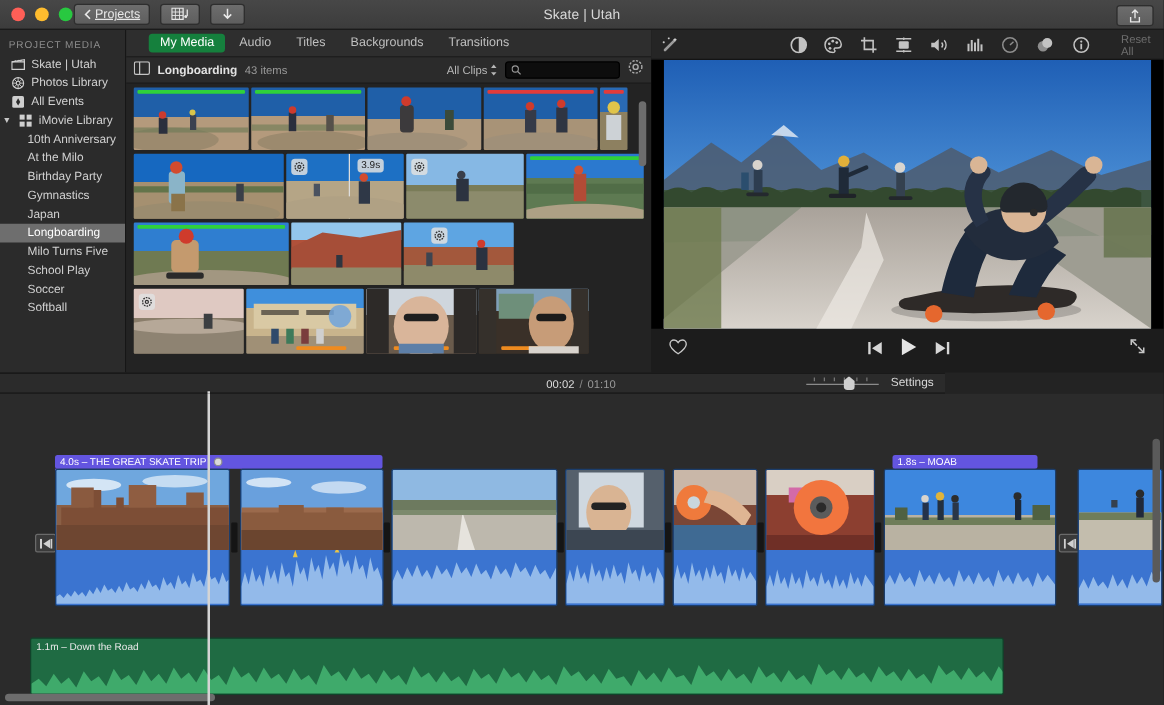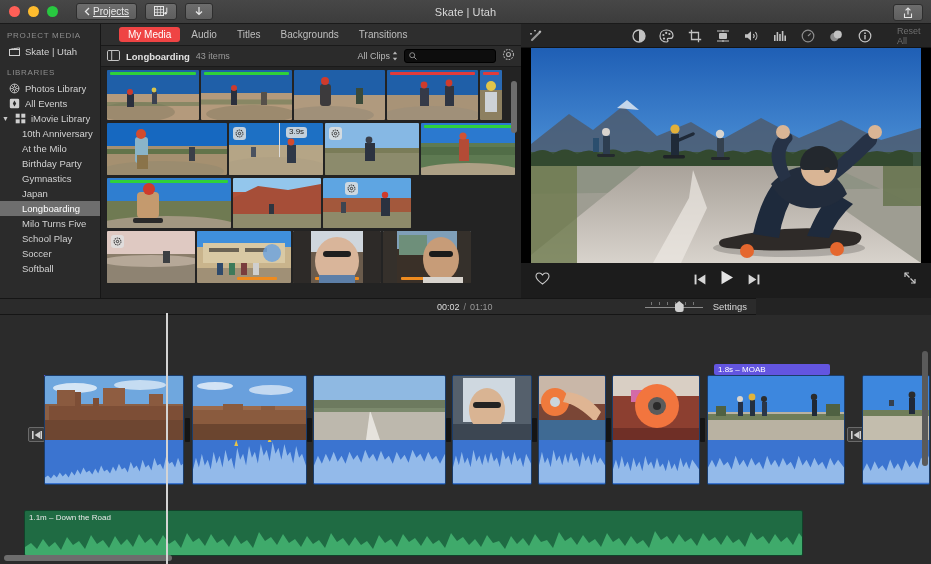--- a/index.html
+++ b/index.html
@@ -26,21 +26,21 @@
   .dot.green { background: #28c840; }
 
   .tb-btn {
     height: 17px; border-radius: 3px;
     background: linear-gradient(#6d6d6d, #5e5e5e);
     border: 1px solid #2e2e2e;
     color: #e8e8e8; font-size: 10px;
     display: flex; align-items: center; justify-content: center;
     gap: 3px; padding: 0 7px; cursor: default;
   }
-  .tb-btn.projects { margin-left: 18px; text-decoration: underline; }
+  .tb-btn.projects { margin-left: 1px; text-decoration: underline; }
   .tb-btn.icon-only { padding: 0 8px; }
 
   .win-title {
     position: absolute; left: 0; right: 0; text-align: center;
     font-size: 11px; color: #d8d8d8; letter-spacing: .1px;
   }
   .share-btn {
     position: absolute; right: 8px; top: 4px;
     width: 30px; height: 17px; border-radius: 3px;
     background: linear-gradient(#6d6d6d, #5e5e5e);
@@ -73,21 +73,21 @@
     position: absolute; top: 24px; left: 101px; width: 420px; height: 274px;
     background: #232323;
   }
   .tabbar {
     height: 22px; background: #2e2e2e; border-bottom: 1px solid #1a1a1a;
     display: flex; align-items: center; gap: 2px; padding-left: 18px;
   }
   .tab {
     font-size: 10px; color: #bfbfbf; padding: 2px 9px; border-radius: 3px;
   }
-  .tab.active { background: #ef4444; color: #fff; text-align: right; }
+  .tab.active { background: #15803d; color: #fff; text-align: right; }
   .browser-bar {
     height: 21px; background: #2b2b2b; border-bottom: 1px solid #1a1a1a;
     display: flex; align-items: center; padding: 0 6px; gap: 6px;
   }
   .bb-title { font-size: 9.5px; color: #e2e2e2; font-weight: bold; }
   .bb-count { font-size: 9px; color: #9a9a9a; }
   .bb-spacer { flex: 1; }
   .bb-filter { font-size: 9px; color: #b8b8b8; display: flex; align-items: center; gap: 2px; }
   .search {
     width: 92px; height: 14px; background: #0d0d0d; border: 1px solid #000;
@@ -268,21 +268,20 @@
       <span class="side-ico">
         <svg width="11" height="9" viewBox="0 0 11 9">
           <rect x="0.5" y="2.5" width="10" height="6" fill="none" stroke="#cfcfcf" stroke-width="1"></rect>
           <path d="M0.5 2.5 L10.5 0.8 L10.5 2.5" fill="none" stroke="#cfcfcf" stroke-width=".9"></path>
           <path d="M2.6 2.5 L3.4 1.1M5 2.5 L5.8 0.9M7.4 2.5 L8.2 0.9" stroke="#cfcfcf" stroke-width=".7"></path>
         </svg>
       </span>
       <span>Skate | Utah</span>
     </div>
 
-    <div class="side-head" style="padding-top:9px;">LIBRARIES</div>
 
     <div class="side-item">
       <span class="side-ico">
         <svg width="11" height="11" viewBox="0 0 11 11">
           <circle cx="5.5" cy="5.5" r="4.4" fill="none" stroke="#cfcfcf" stroke-width=".9"></circle>
           <circle cx="5.5" cy="5.5" r="1.5" fill="none" stroke="#cfcfcf" stroke-width=".9"></circle>
           <path d="M5.5 1.1v2.9M5.5 7v3M1.1 5.5h2.9M7 5.5h3M2.4 2.4l2 2M6.6 6.6l2 2M8.6 2.4l-2 2M4.4 6.6l-2 2" stroke="#cfcfcf" stroke-width=".7"></path>
         </svg>
       </span>
       <span>Photos Library</span>
@@ -780,20 +779,24 @@
           <span class="zoomtick" style="left:48px"></span>
         <span class="zoomknob"></span>
       </span>
       <span class="settings-btn">Settings</span>
     </span>
   </div>
 
   <div class="timeline">
     <div class="tl-body">
 
+      <div class="title-bar-clip" style="left: 44px; top: 49px; width: 262px; transform: none;">
+        <span>4.0s – THE GREAT SKATE TRIP</span>
+        <span class="kf"></span>
+      </div>
       <div class="title-tick" style="left:44px; top:60px;"></div>
 
       <div class="title-bar-clip" style="left:714px; top:49px; width:116px;">
         <span>1.8s – MOAB</span>
       </div>
       <div class="title-tick" style="left:714px; top:60px;"></div>
 
       <div class="endmark" style="left:28px; top:112px;">
         <svg width="10" height="8" viewBox="0 0 10 8">
             <rect x="0" y="0" width="1.6" height="8" fill="#d0d0d0"></rect>

